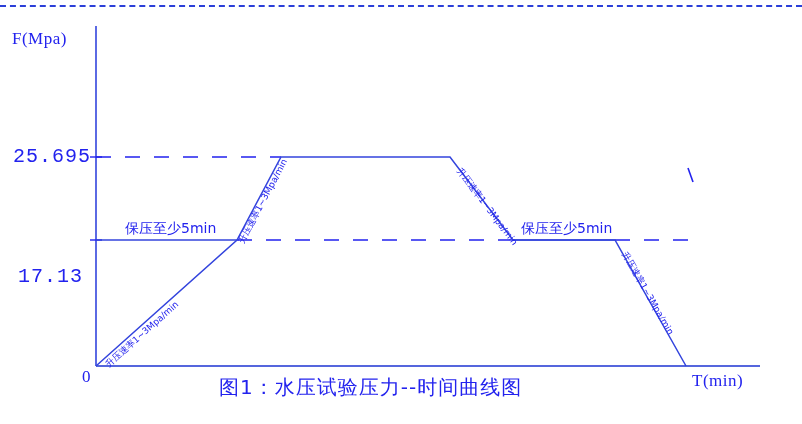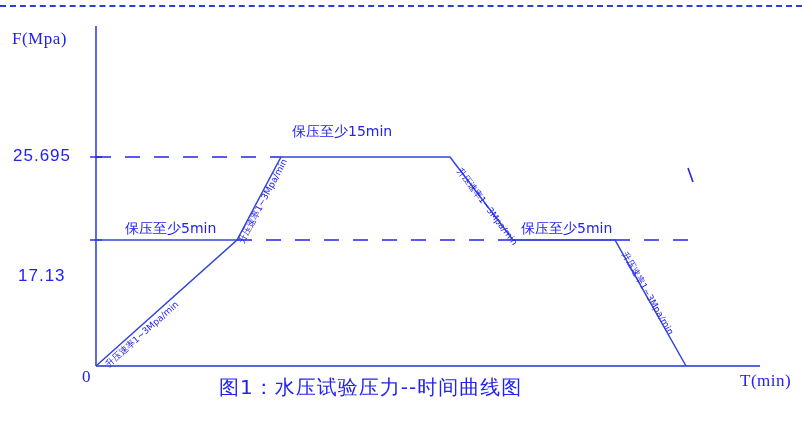--- a/index.html
+++ b/index.html
@@ -35,22 +35,22 @@
     color: #2222ee;
     white-space: nowrap;
     line-height: 1;
   }
   .axis-name {
     font-family: "Liberation Serif", "DejaVu Serif", serif;
     font-size: 17px;
     letter-spacing: 0.5px;
   }
   .tick-label {
-    font-family: Liberation Sans, sans-serif;
-    font-size: 17px;
+    font-family: Liberation Mono, monospace;
+    font-size: 20px;
     letter-spacing: 1px;
     text-align: right;
   }
   .zero-label {
     font-family: "Liberation Serif", "DejaVu Serif", serif;
     font-size: 17px;
   }
   .hold-label {
     font-family: "DejaVu Sans", "Liberation Sans", sans-serif;
     font-size: 14px;
@@ -92,28 +92,27 @@
     <polyline points="96,366 237,240 237,240 281,157 450,157 513,240 615,240 686,366" fill="none" stroke="#3344dd" stroke-width="1.5"></polyline>
 
     <line x1="96" y1="240" x2="237" y2="240" stroke="#3344dd" stroke-width="1.4"></line>
 
     <line x1="513" y1="240" x2="615" y2="240" stroke="#3344dd" stroke-width="1.4"></line>
 
     <line x1="688" y1="168" x2="693" y2="182" stroke="#2222ee" stroke-width="1.6"></line>
   </svg>
 
   <div class="lbl axis-name" style="left:12px; top:30px;">F(Mpa)</div>
-  <div class="lbl axis-name" style="left:740px; top:372px;font-family:Liberation Serif, serif;">T(min)</div>
+  <div class="lbl axis-name" style="left:692px; top:372px;font-family:Liberation Serif, serif;">T(min)</div>
   <div class="lbl zero-label" style="left:82px; top:368px;">0</div>
 
   <div class="lbl tick-label" style="left:13px; top:147px;">25.695</div>
   <div class="lbl tick-label" style="left:18px; top:230px;margin-top:37px;">17.13</div>
 
   <div class="lbl hold-label" style="left:125px; top:221px;">保压至少5min</div>
-  <div class="lbl hold-label" style="left:292px; top:124px;">保压至少15min</div>
   <div class="lbl hold-label" style="left:521px; top:221px;">保压至少5min</div>
 
   <div class="lbl rate-label" style="left:110px; top:360px; transform: rotate(-41.5deg);">升压速率1~3Mpa/min</div>
   <div class="lbl rate-label" style="left:245px; top:236px; transform: rotate(-62deg);">升压速率1~3Mpa/min</div>
   <div class="lbl rate-label" style="left:455px; top:163px; transform: rotate(53deg);">升压速率1~3Mpa/min</div>
   <div class="lbl rate-label" style="left:620px; top:246px; transform: rotate(60deg);">升压速率1~3Mpa/min</div>
 
   <div class="lbl caption" style="left:219px; top:377px;">图1：水压试验压力--时间曲线图</div>
 
 </div>

